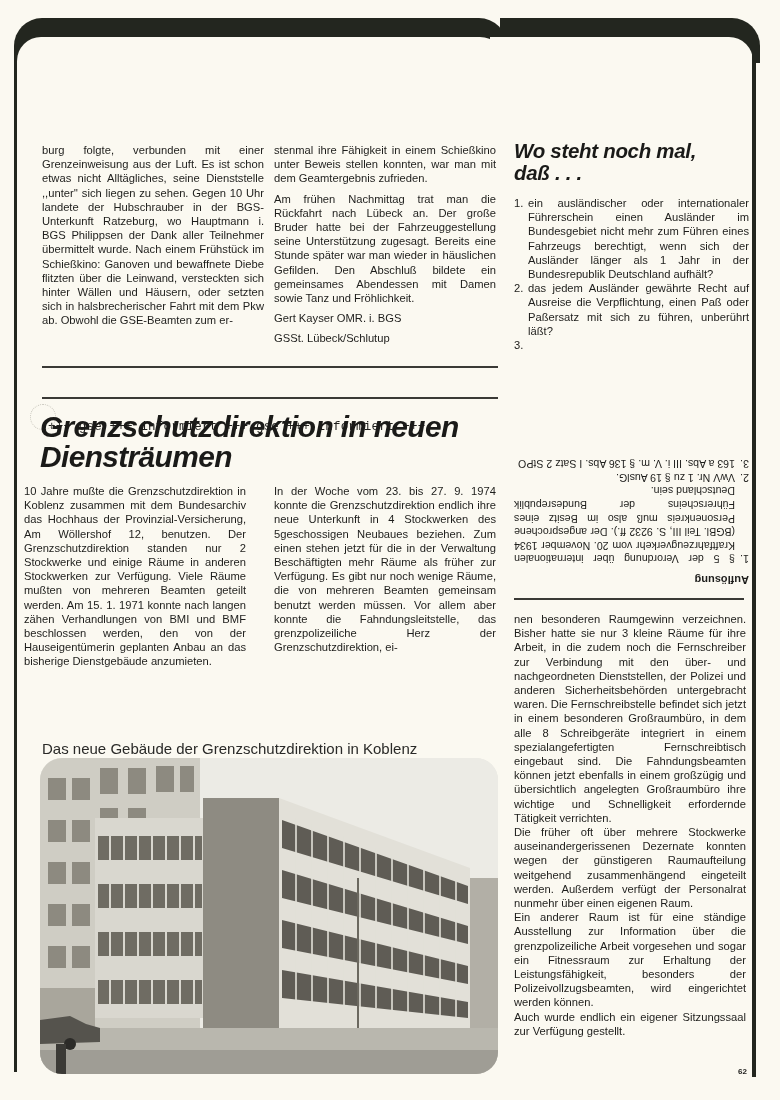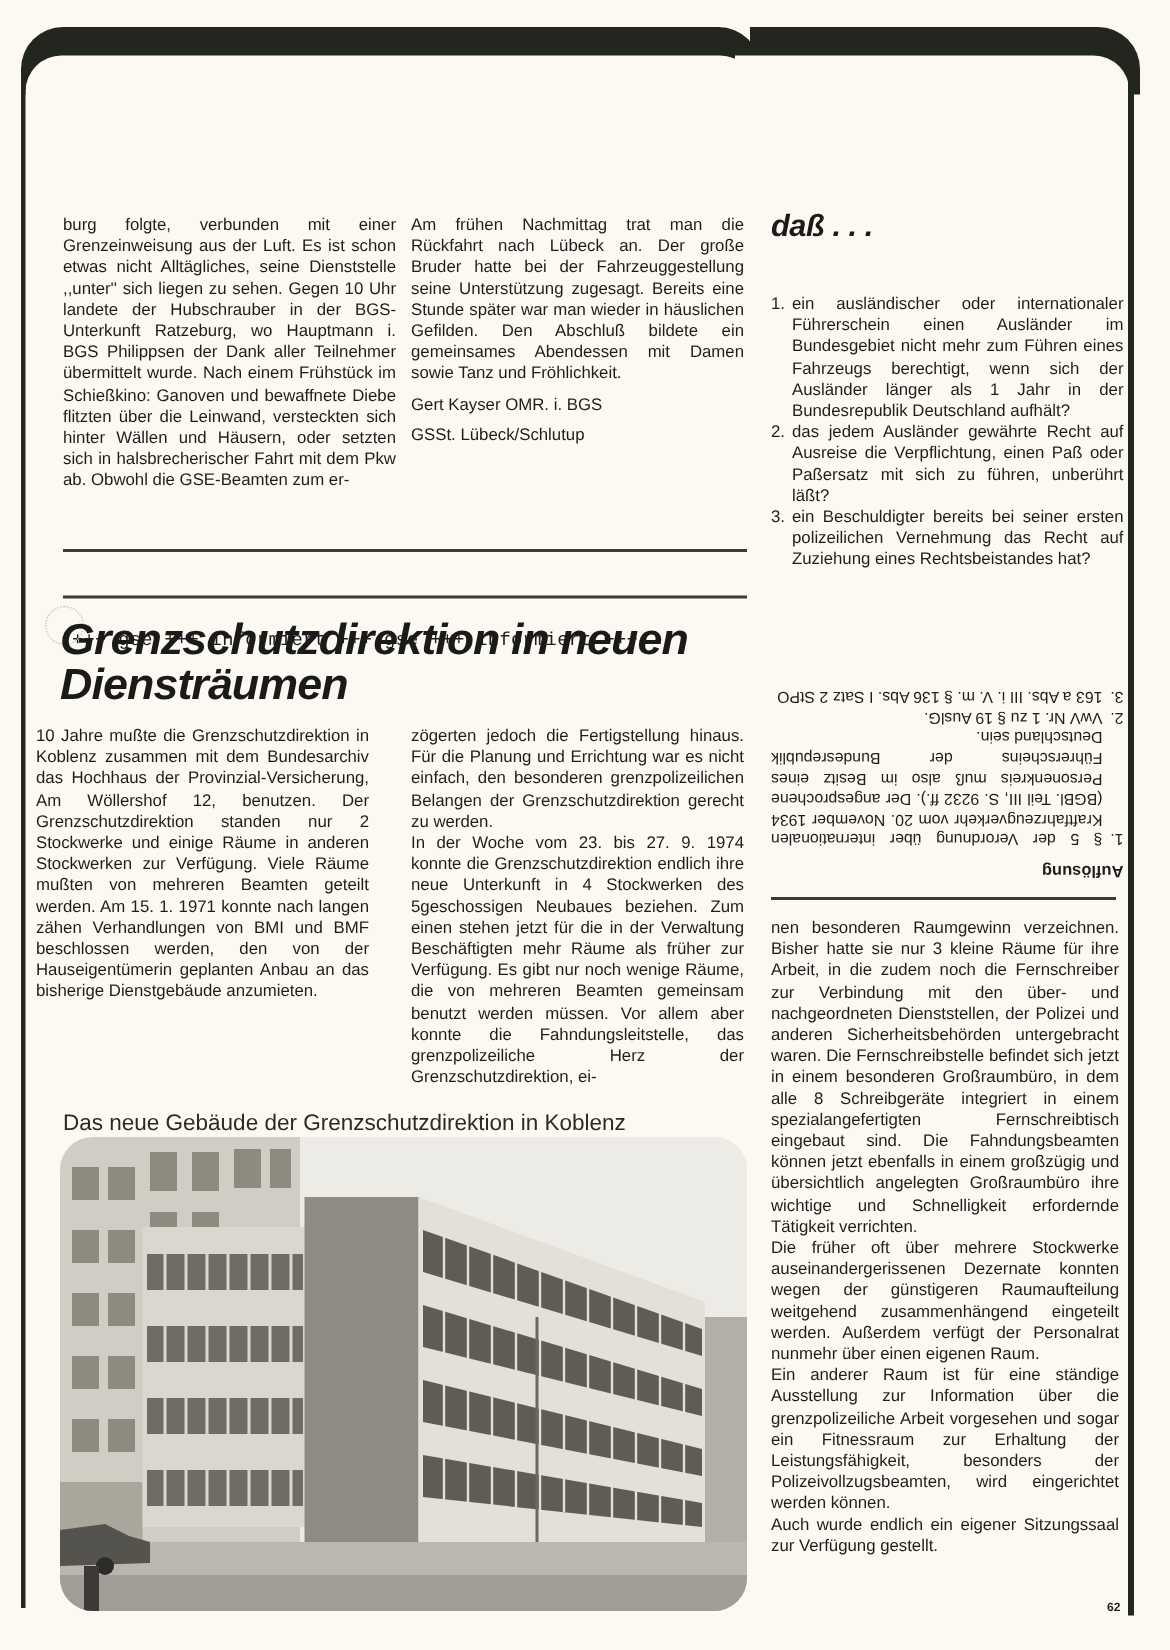--- a/index.html
+++ b/index.html
@@ -82,32 +82,34 @@
 <div class="rail-left"></div>
 <div style="position:absolute;left:500px;top:18px;width:260px;height:45px;background:#23261f;border-top-right-radius:28px;"></div>
 <div style="position:absolute;left:490px;top:37px;width:263px;height:40px;background:#fbf9f1;border-top-right-radius:24px;"></div>
 <div class="right-rail"></div>
 
 <div class="col" style="left:42px;top:143px;width:222px;">
   <p class="tight">burg folgte, verbunden mit einer Grenzeinweisung aus der Luft. Es ist schon etwas nicht Alltägliches, seine Dienststelle ,,unter'' sich liegen zu sehen. Gegen 10 Uhr landete der Hubschrauber in der BGS-Unterkunft Ratzeburg, wo Hauptmann i. BGS Philippsen der Dank aller Teilnehmer übermittelt wurde. Nach einem Frühstück im Schießkino: Ganoven und bewaffnete Diebe flitzten über die Leinwand, versteckten sich hinter Wällen und Häusern, oder setzten sich in halsbrecherischer Fahrt mit dem Pkw ab. Obwohl die GSE-Beamten zum er-</p>
 </div>
 
 <div class="col" style="left:274px;top:143px;width:222px;">
+  <p>stenmal ihre Fähigkeit in einem Schießkino unter Beweis stellen konnten, war man mit dem Geamtergebnis zufrieden.</p>
   <p>Am frühen Nachmittag trat man die Rückfahrt nach Lübeck an. Der große Bruder hatte bei der Fahrzeuggestellung seine Unterstützung zugesagt. Bereits eine Stunde später war man wieder in häuslichen Gefilden. Den Abschluß bildete ein gemeinsames Abendessen mit Damen sowie Tanz und Fröhlichkeit.</p>
   <p class="sig">Gert Kayser OMR. i. BGS</p>
   <p class="sig">GSSt. Lübeck/Schlutup</p>
 </div>
 
 <div class="side-title">
+  <div>Wo steht noch mal,</div>
   <div>daß . . .</div>
 </div>
 <div class="qlist">
   <div class="q"><span class="n">1.</span><span>ein ausländischer oder internationaler Führerschein einen Ausländer im Bundesgebiet nicht mehr zum Führen eines Fahrzeugs berechtigt, wenn sich der Ausländer länger als 1 Jahr in der Bundesrepublik Deutschland aufhält?</span></div>
   <div class="q"><span class="n">2.</span><span>das jedem Ausländer gewährte Recht auf Ausreise die Verpflichtung, einen Paß oder Paßersatz mit sich zu führen, unberührt läßt?</span></div>
-  <div class="q"><span class="n">3.</span><span>ein Beschuldigter bereits bei seiner ersten polizeilichen Vernehmung das Recht auf Zuziehung eines Rechtsbeistandes hat?</span></div>
+  <div class="q"><span class="n">3.</span></div>
 </div>
 
 <div class="answer">
   <h4>Auflösung</h4>
   <div class="a"><span class="n">1.</span><span>§ 5 der Verordnung über internationalen Kraftfahrzeugverkehr vom 20. November 1934 (BGBl. Teil III, S. 9232 ff.). Der angesprochene Personenkreis muß also im Besitz eines Führerscheins der Bundesrepublik Deutschland sein.</span></div>
   <div class="a"><span class="n">2.</span><span>VwV Nr. 1 zu § 19 AuslG.</span></div>
   <div class="a"><span class="n">3.</span><span>163 a Abs. III i. V. m. § 136 Abs. I Satz 2 StPO</span></div>
 </div>
 
 <div class="rule" style="left:42px;top:366px;width:456px;"></div>
@@ -117,21 +119,20 @@
 <div class="stamp"></div>
 <div class="headline">
   <div>Grenzschutzdirektion in neuen</div>
   <div>Diensträumen</div>
 </div>
 
 <div class="col" style="left:24px;top:484px;width:222px;">
   <p class="tight">10 Jahre mußte die Grenzschutzdirektion in Koblenz zusammen mit dem Bundesarchiv das Hochhaus der Provinzial-Versicherung, Am Wöllershof 12, benutzen. Der Grenzschutzdirektion standen nur 2 Stockwerke und einige Räume in anderen Stockwerken zur Verfügung. Viele Räume mußten von mehreren Beamten geteilt werden. Am 15. 1. 1971 konnte nach langen zähen Verhandlungen von BMI und BMF beschlossen werden, den von der Hauseigentümerin geplanten Anbau an das bisherige Dienstgebäude anzumieten.</p>
 </div>
 <div class="col" style="left:274px;top:484px;width:222px;">
-  <p class="tight">zögerten jedoch die Fertigstellung hinaus. Für die Planung und Errichtung war es nicht einfach, den besonderen grenzpolizeilichen Belangen der Grenzschutzdirektion gerecht zu werden.</p>
   <p class="tight">In der Woche vom 23. bis 27. 9. 1974 konnte die Grenzschutzdirektion endlich ihre neue Unterkunft in 4 Stockwerken des 5geschossigen Neubaues beziehen. Zum einen stehen jetzt für die in der Verwaltung Beschäftigten mehr Räume als früher zur Verfügung. Es gibt nur noch wenige Räume, die von mehreren Beamten gemeinsam benutzt werden müssen. Vor allem aber konnte die Fahndungsleitstelle, das grenzpolizeiliche Herz der Grenzschutzdirektion, ei-</p>
 </div>
 
 <div class="rule" style="left:514px;top:598px;width:230px;height:2px;"></div>
 
 <div class="col" style="left:514px;top:612px;width:232px;">
   <p class="tight">nen besonderen Raumgewinn verzeichnen. Bisher hatte sie nur 3 kleine Räume für ihre Arbeit, in die zudem noch die Fernschreiber zur Verbindung mit den über- und nachgeordneten Dienststellen, der Polizei und anderen Sicherheitsbehörden untergebracht waren. Die Fernschreibstelle befindet sich jetzt in einem besonderen Großraumbüro, in dem alle 8 Schreibgeräte integriert in einem spezialangefertigten Fernschreibtisch eingebaut sind. Die Fahndungsbeamten können jetzt ebenfalls in einem großzügig und übersichtlich angelegten Großraumbüro ihre wichtige und Schnelligkeit erfordernde Tätigkeit verrichten.</p>
   <p class="tight">Die früher oft über mehrere Stockwerke auseinandergerissenen Dezernate konnten wegen der günstigeren Raumaufteilung weitgehend zusammenhängend eingeteilt werden. Außerdem verfügt der Personalrat nunmehr über einen eigenen Raum.</p>
   <p class="tight">Ein anderer Raum ist für eine ständige Ausstellung zur Information über die grenzpolizeiliche Arbeit vorgesehen und sogar ein Fitnessraum zur Erhaltung der Leistungsfähigkeit, besonders der Polizeivollzugsbeamten, wird eingerichtet werden können.</p>
   <p class="tight">Auch wurde endlich ein eigener Sitzungssaal zur Verfügung gestellt.</p>

